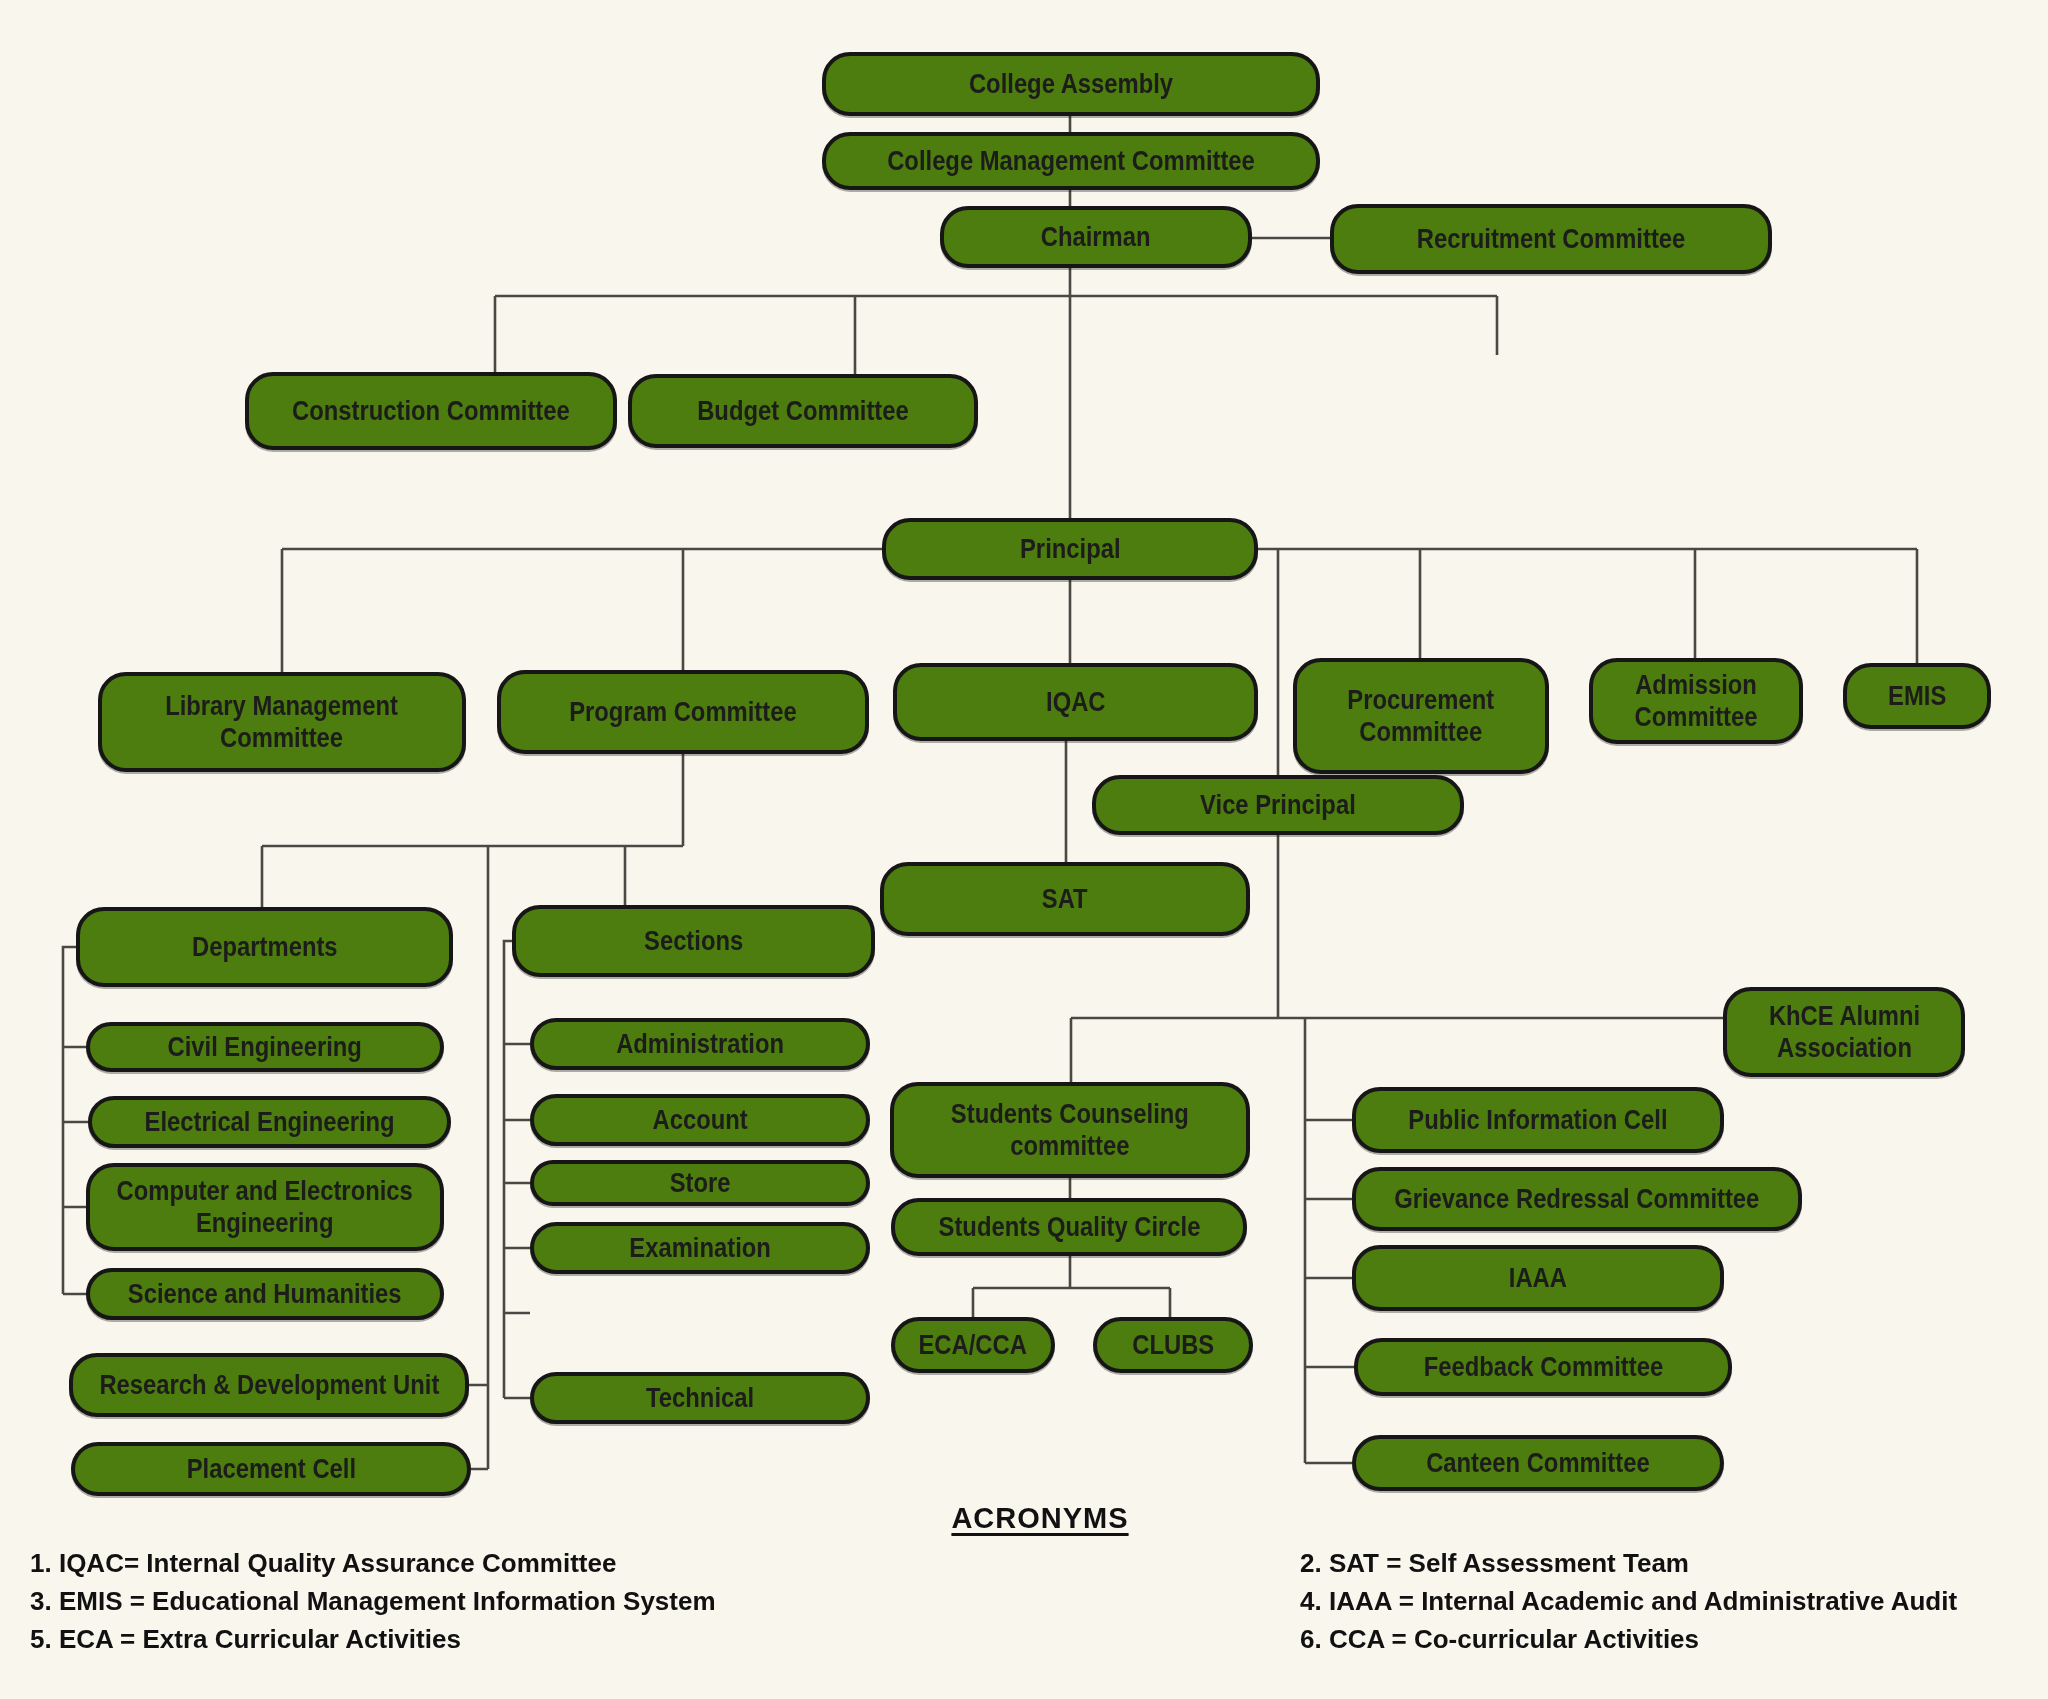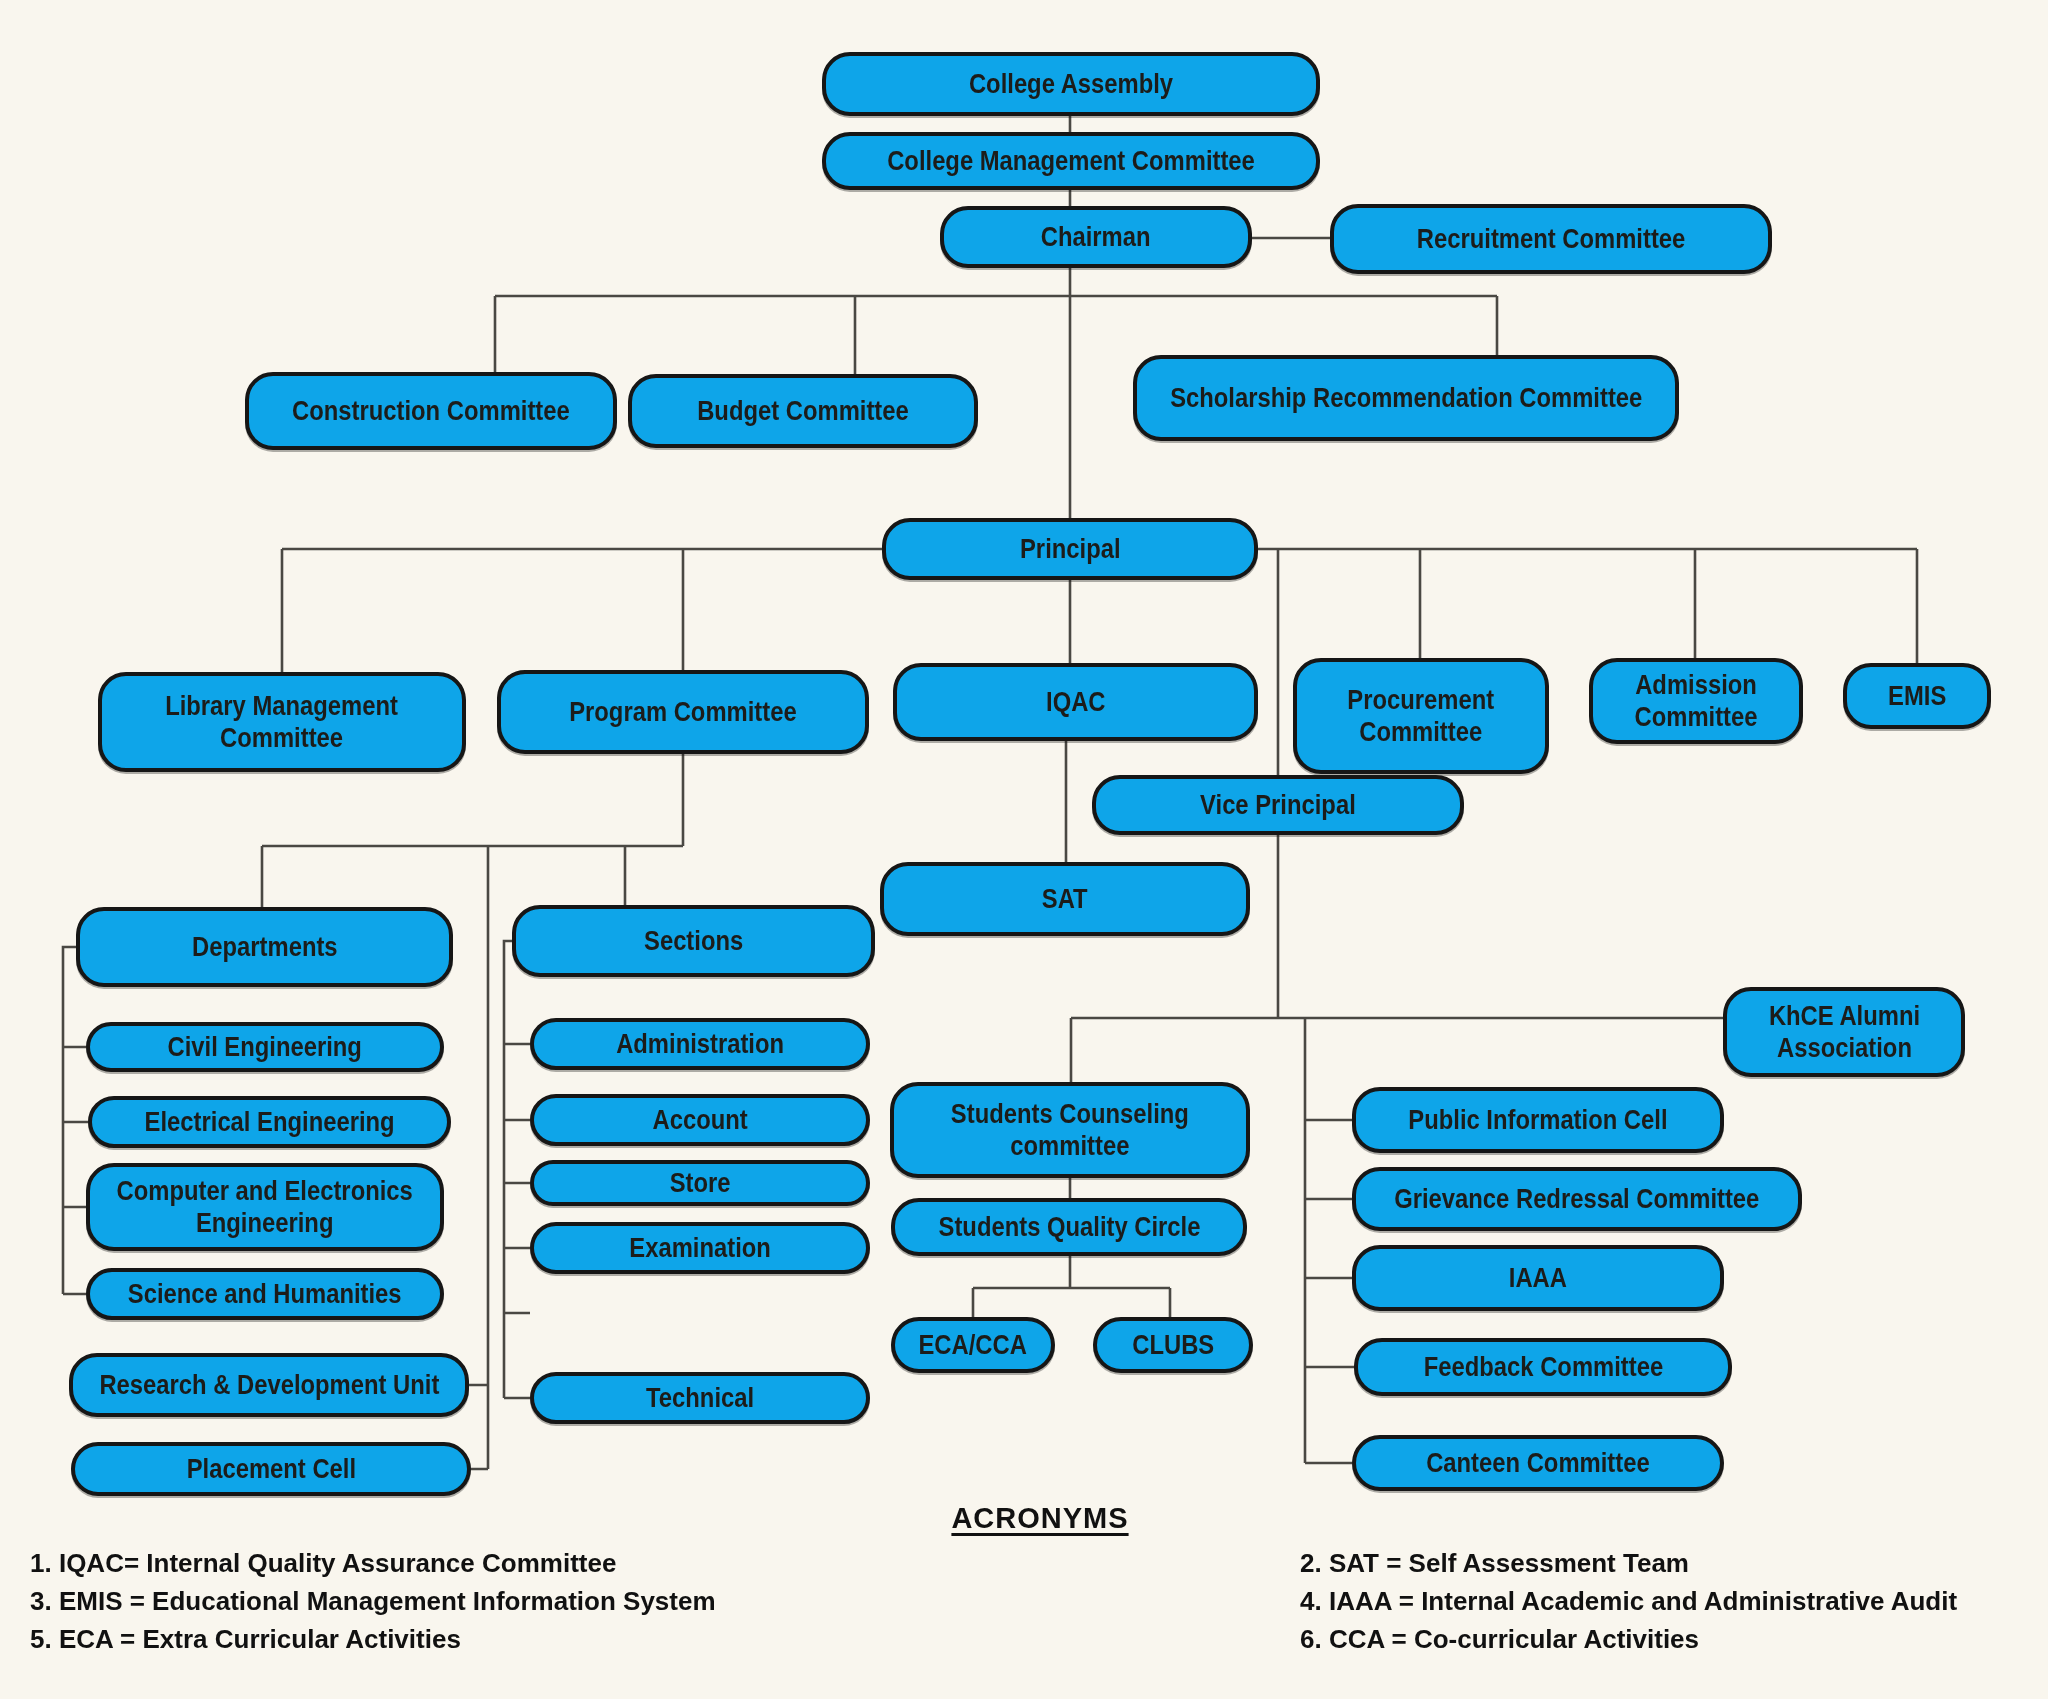--- a/index.html
+++ b/index.html
@@ -5,21 +5,21 @@
   html,body{margin:0;padding:0;background:#e8e6e0;}
   .canvas{
     position:relative;width:2048px;height:1699px;overflow:hidden;
     background:#f9f6ee;
     font-family:"Liberation Sans","DejaVu Sans",sans-serif;
   }
   .wires{position:absolute;left:0;top:0;}
   .wires path{fill:none;stroke:#4a4843;stroke-width:2.6;}
   .box{
     position:absolute;display:flex;align-items:center;justify-content:center;
-    background:#0ea5e9;border:4px solid #161616;border-radius:28px;
+    background:#4d7c0f;border:4px solid #161616;border-radius:28px;
     box-shadow:0 2px 0 #16161655;
     color:#1c1c1a;font-weight:bold;font-size:28px;line-height:1.13;
     padding:0 12px;box-sizing:border-box;text-align:center;
   }
   .box .lbl{
     flex:none;width:117.6%;transform:scaleX(0.85);transform-origin:50% 50%;
     white-space:nowrap;letter-spacing:0;
   }
   .box.wrap .lbl{white-space:normal;}
   .acro{
@@ -61,23 +61,20 @@
     </div>
   <div class="box" style="left:1330px;top:204px;width:442px;height:70px">
       <span class="lbl">Recruitment Committee</span>
     </div>
 
   <div class="box" style="left:245px;top:372px;width:372px;height:78px">
       <span class="lbl">Construction Committee</span>
     </div>
   <div class="box" style="left:628px;top:374px;width:350px;height:74px">
       <span class="lbl">Budget Committee</span>
-    </div>
-  <div class="box" style="left:1133px;top:355px;width:546px;height:86px">
-      <span class="lbl">Scholarship Recommendation Committee</span>
     </div>
 
   <div class="box" style="left:882px;top:518px;width:376px;height:62px">
       <span class="lbl">Principal</span>
     </div>
 
   <div class="box wrap" style="left:98px;top:672px;width:368px;height:100px">
       <span class="lbl">Library Management Committee</span>
     </div>
   <div class="box" style="left:497px;top:670px;width:372px;height:84px">

